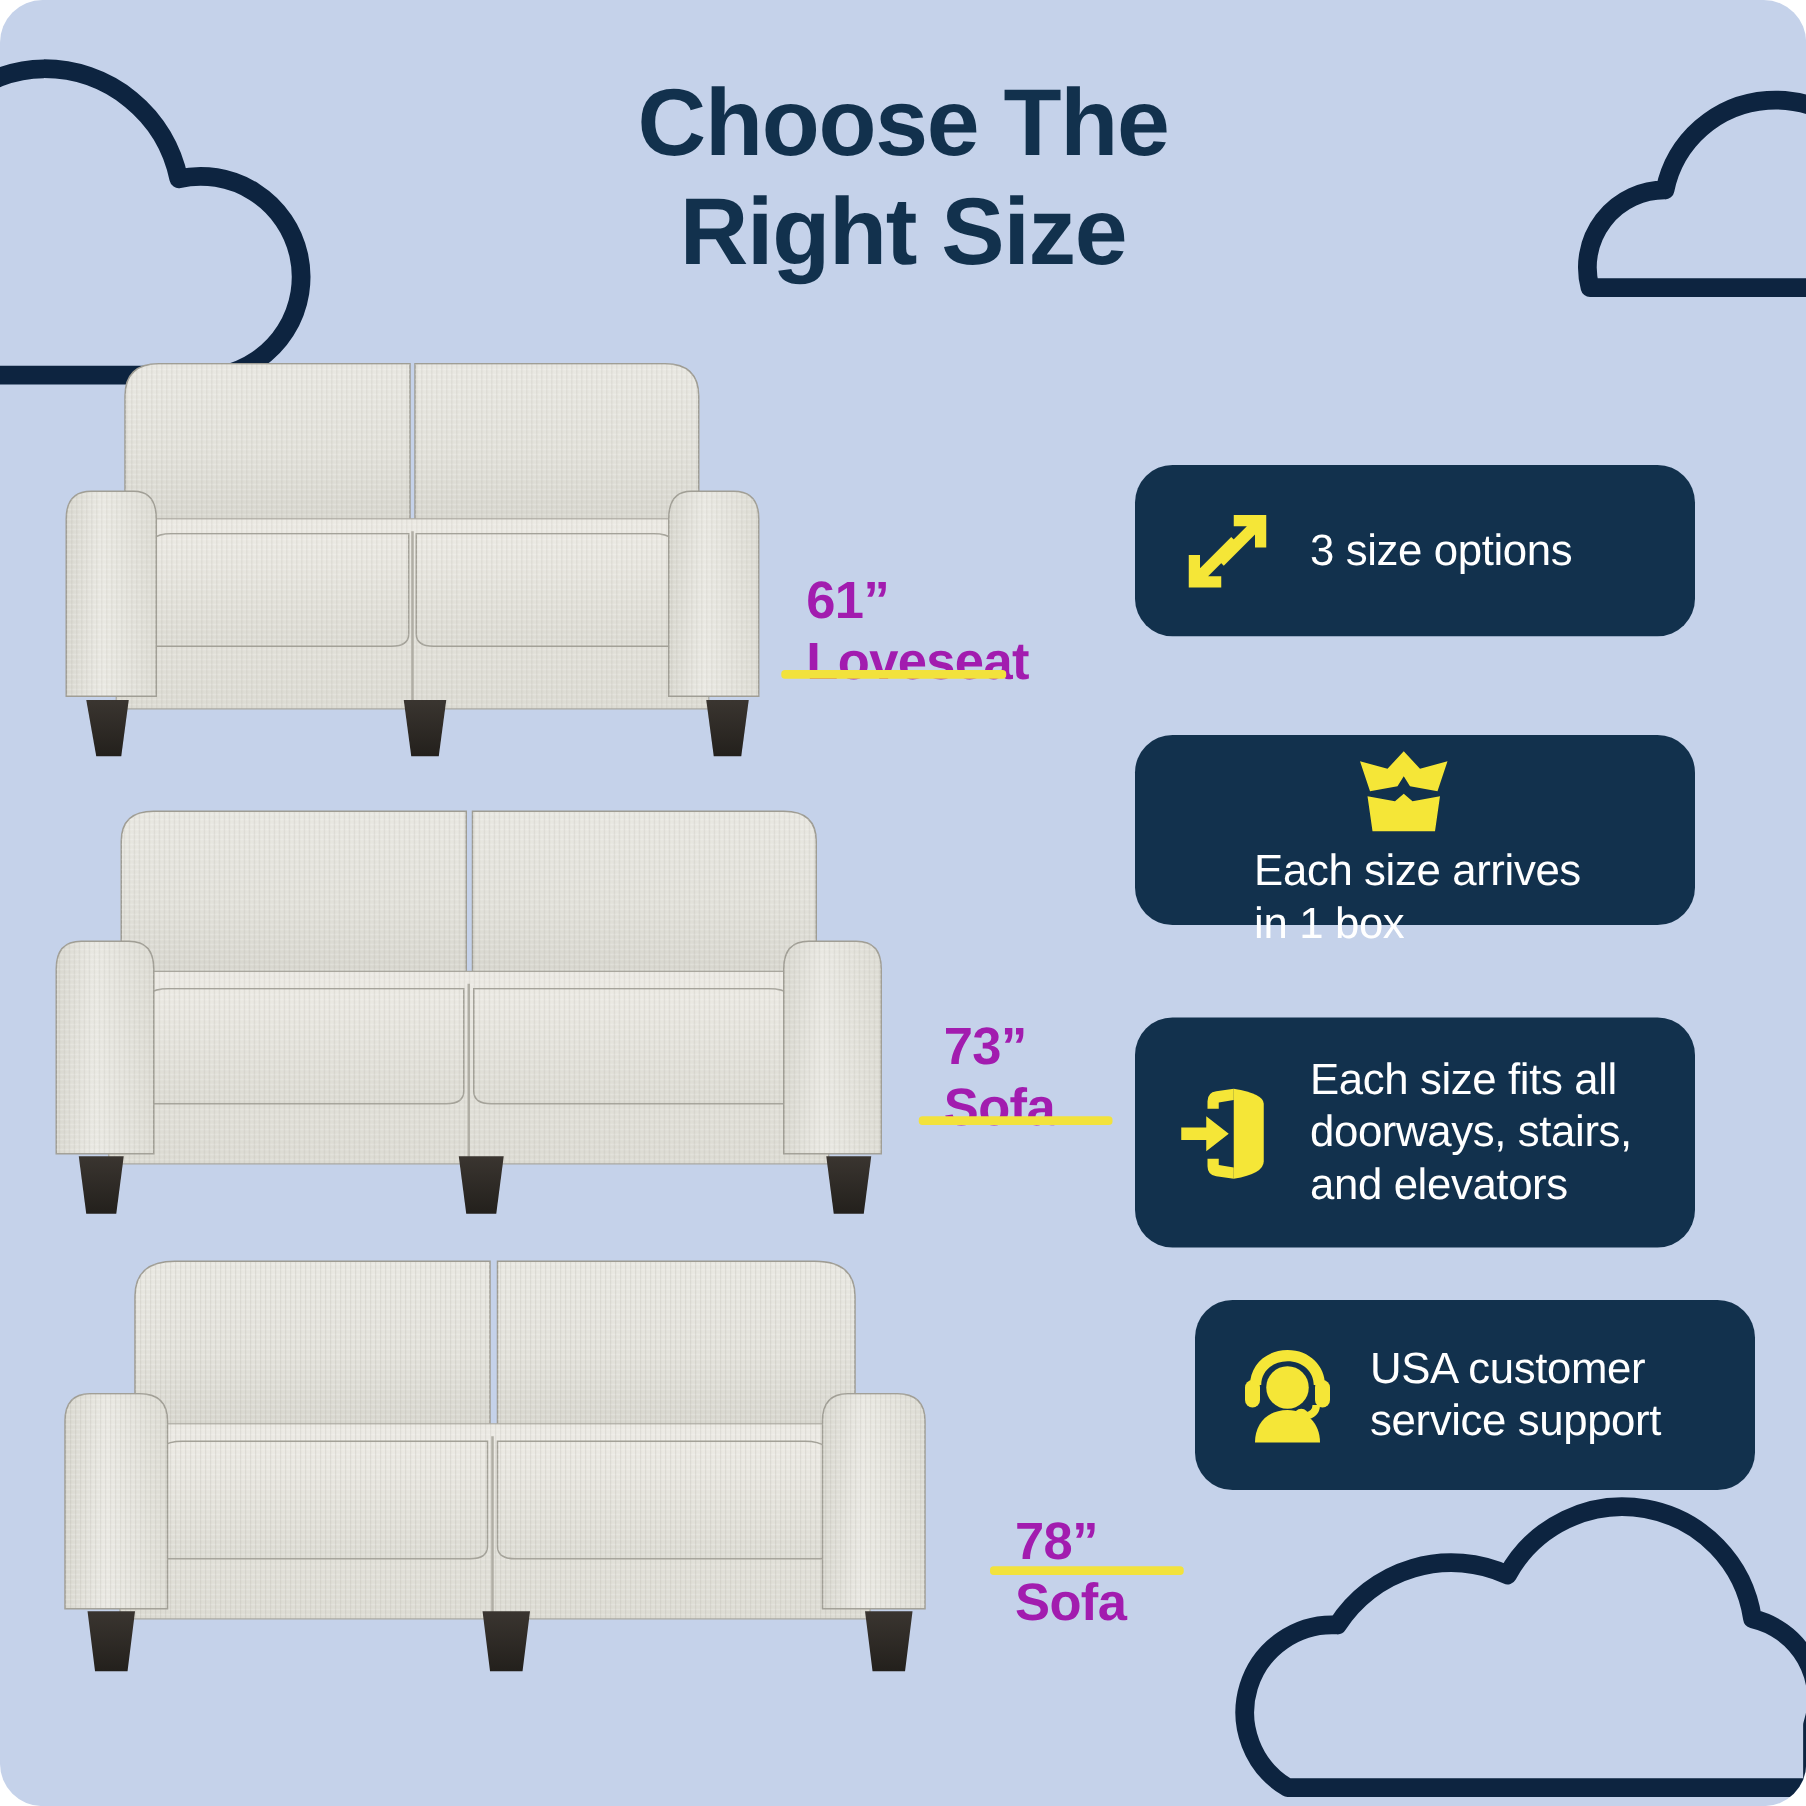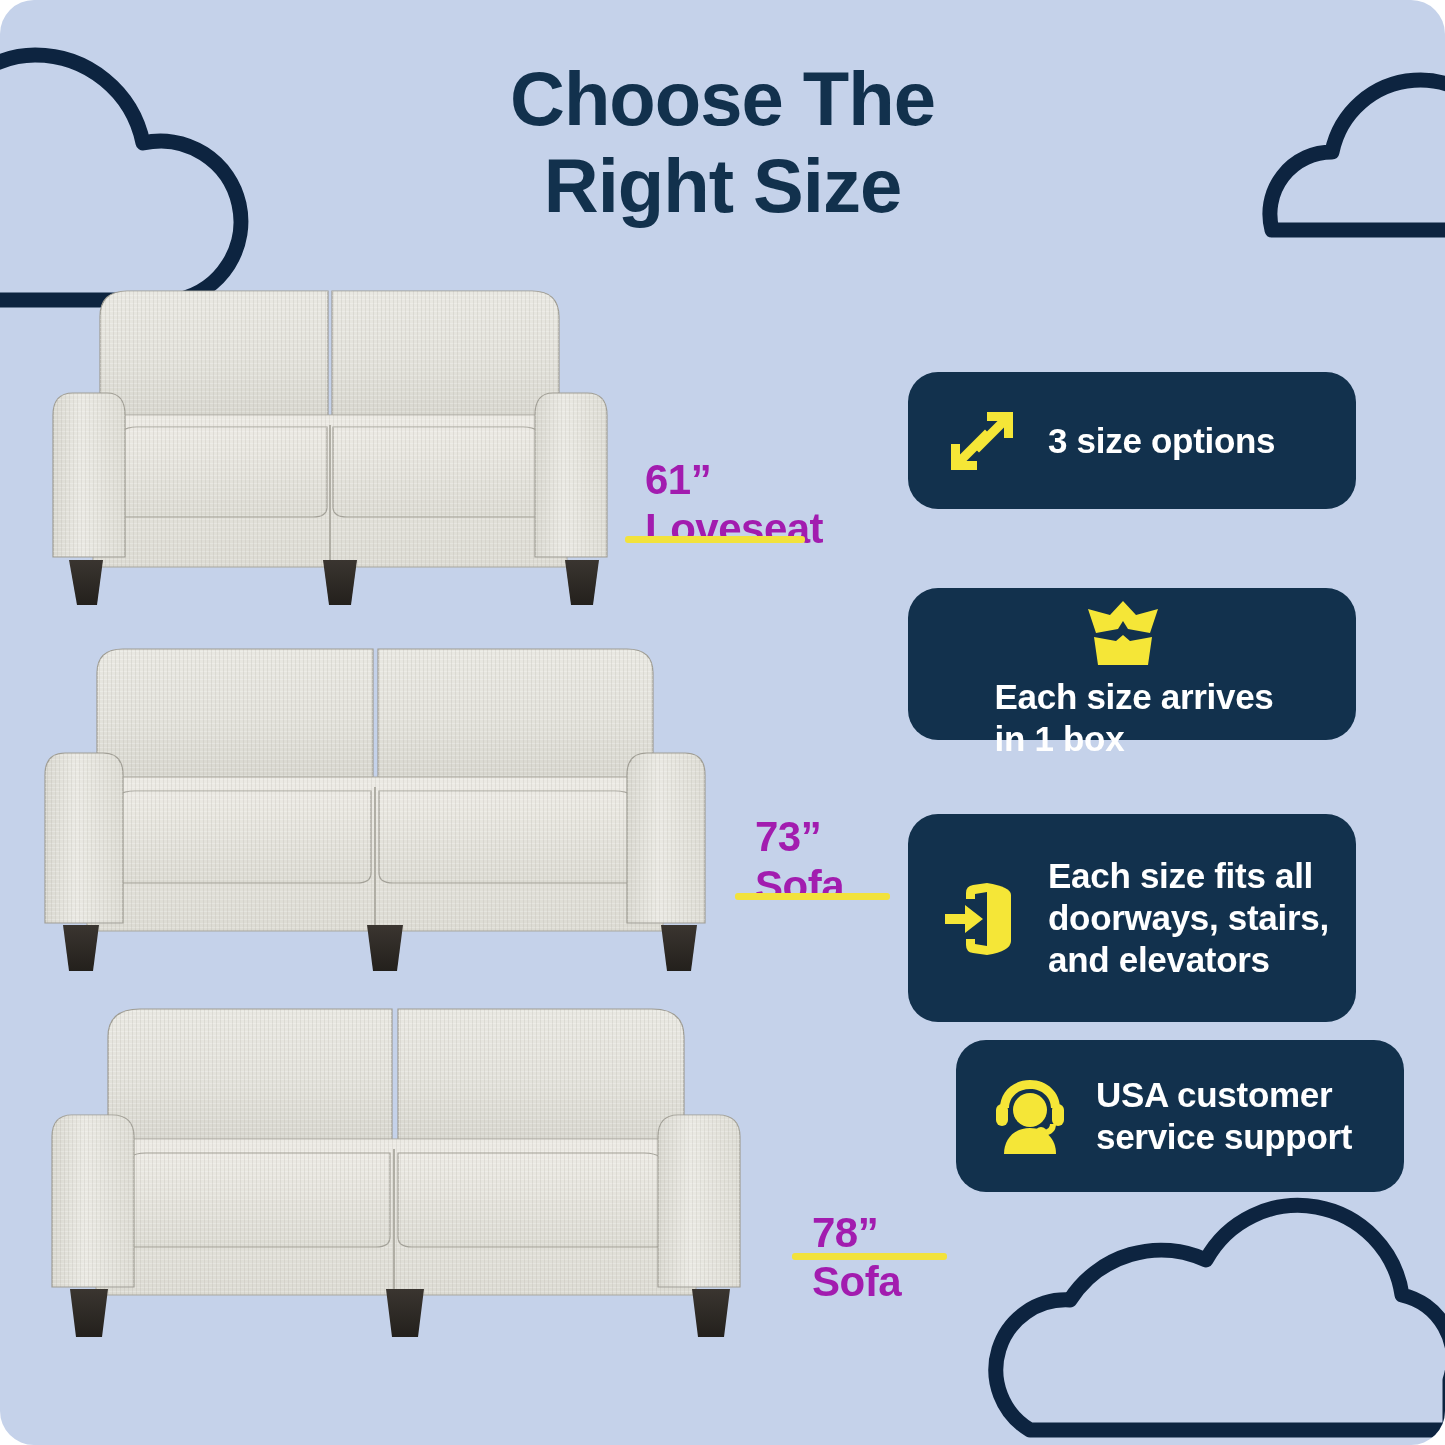--- a/index.html
+++ b/index.html
@@ -84,21 +84,21 @@
     width: 88px;
     height: 88px;
     margin-right: 22px;
     display: flex;
     align-items: center;
     justify-content: center;
   }
   .card .label {
     color: #ffffff;
     font-size: 35px;
-    font-weight: bold;
+    font-weight: normal;
     line-height: 1.2;
     letter-spacing: -0.3px;
   }
   .card .label .l { display: block; }
 </style>
 </head>
 <body>
 
 <div id="canvas">
 
@@ -289,21 +289,21 @@
           <path d="M 12 46 L 34 50 L 41 44 L 48 50 L 70 46 L 66 74 L 16 74 Z"></path>
         </g>
       </svg>
     </span>
     <span class="label">
       <span class="l">Each size arrives</span>
       <span class="l">in 1 box</span>
     </span>
   </div>
 
-  <div class="card" style="left:908px; top:814px; width:448px; height:208px;">
+  <div class="card" style="left:908px; top:814px; width:448px; height:184px;">
     <span class="icon">
       <svg width="86" height="86" viewBox="0 0 86 86">
         <g fill="#f5e637">
 
           <path d="M 48 8 Q 72 12 72 20 L 72 66 Q 72 76 48 80 Z"></path>
 
           <path d="M 48 8 L 34 10 Q 27 11 27 18 L 27 24 L 36 24 L 36 19 L 48 17 Z"></path>
           <path d="M 48 80 L 34 78 Q 27 77 27 70 L 27 64 L 36 64 L 36 69 L 48 71 Z"></path>
 
           <path d="M 26 30 L 44 44 L 26 58 L 26 49 L 6 49 L 6 39 L 26 39 Z"></path>

